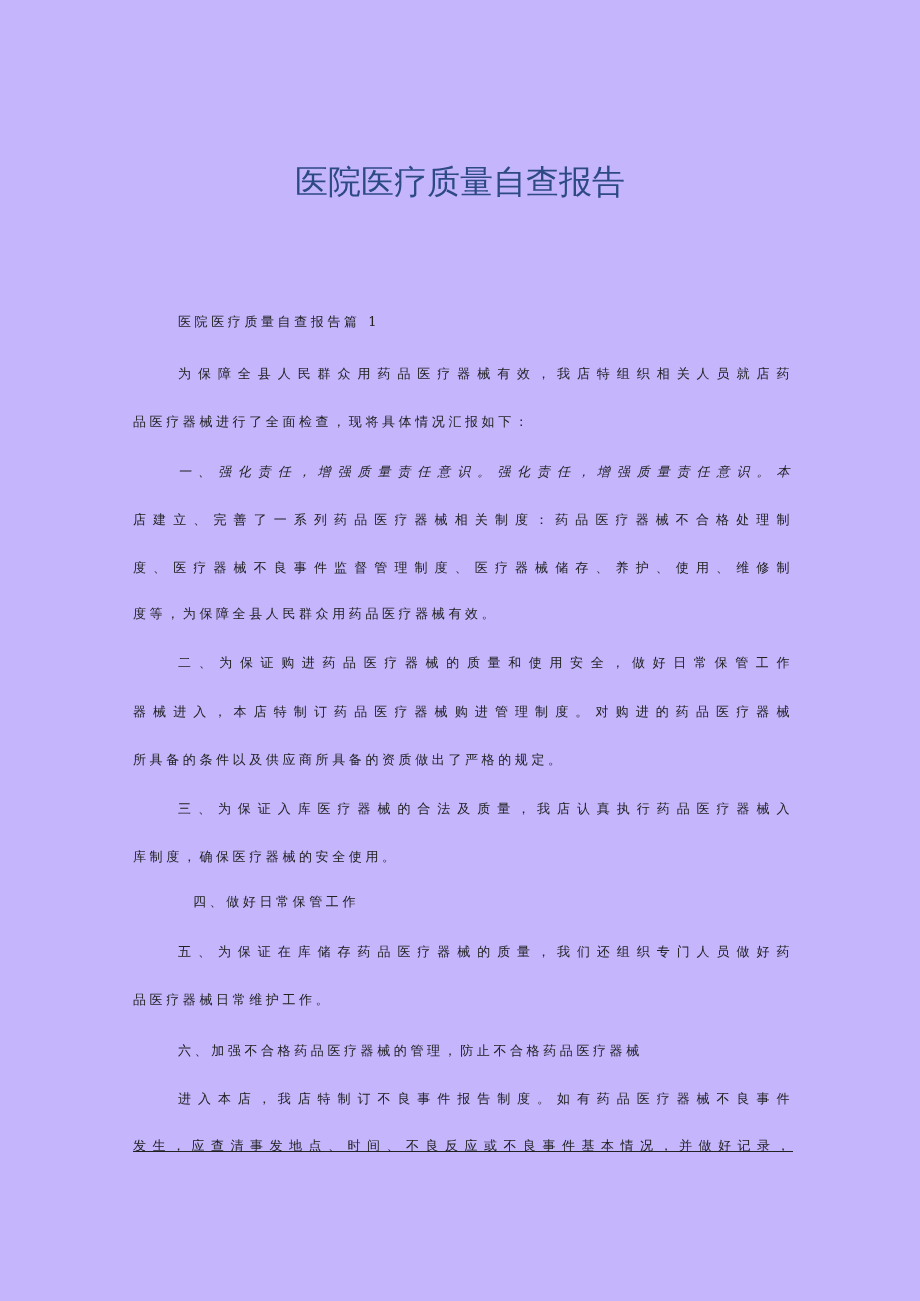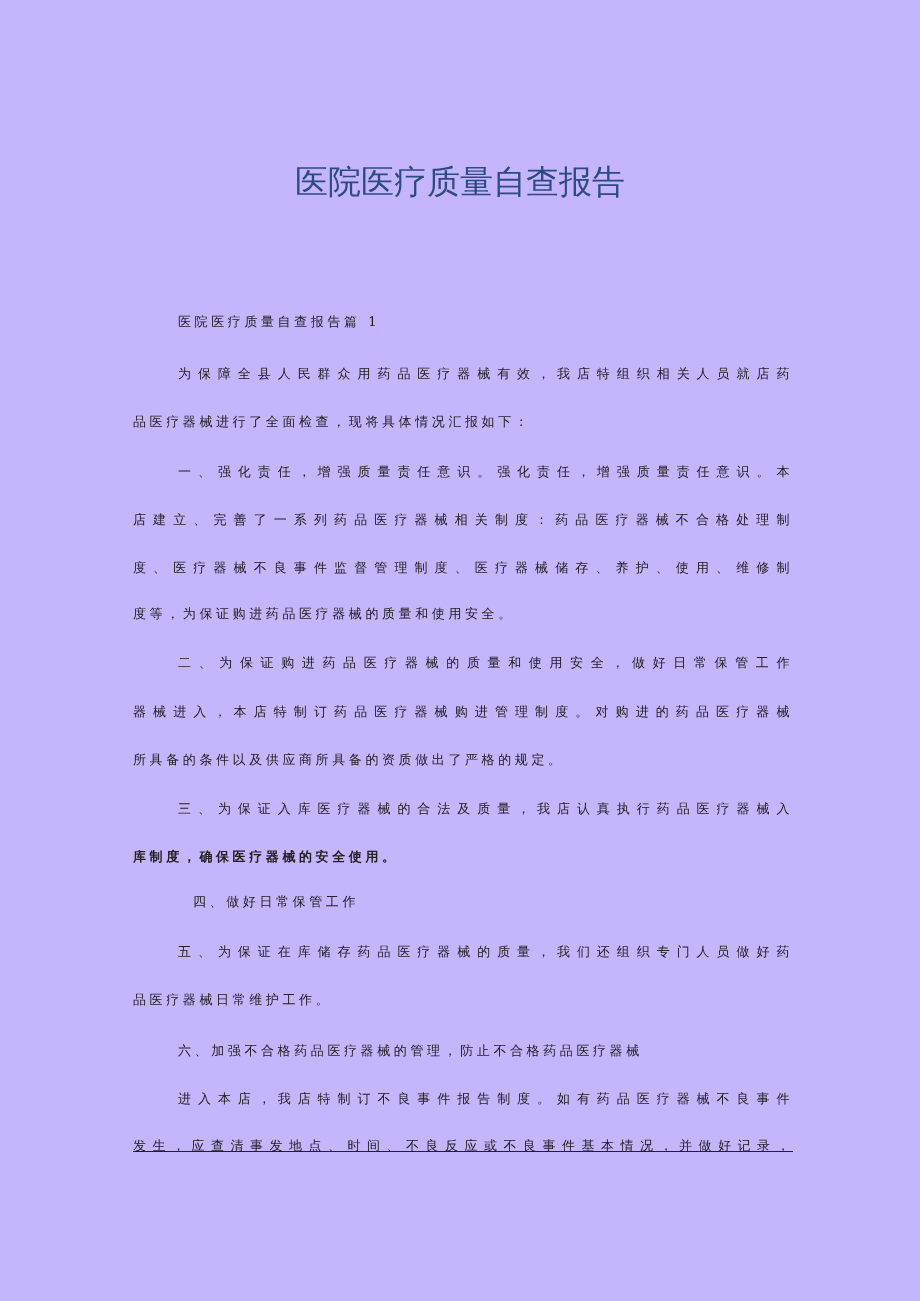--- a/index.html
+++ b/index.html
@@ -58,31 +58,31 @@
 
 <div class="page">
 
   <h1 class="title">医院医疗质量自查报告</h1>
 
   <p class="line indent" style="top:310px;">医院医疗质量自查报告篇 1</p>
 
   <p class="line indent justify" style="top:362px;">为保障全县人民群众用药品医疗器械有效，我店特组织相关人员就店药</p>
   <p class="line" style="top:410px;">品医疗器械进行了全面检查，现将具体情况汇报如下：</p>
 
-  <p class="line indent justify" style="top:460px;">一、强化责任，增强质量责任意识。强化责任，增强质量责任意识。本</p>
+  <p class="line indent justify" style="top:460px;font-style:italic;">一、强化责任，增强质量责任意识。强化责任，增强质量责任意识。本</p>
   <p class="line justify" style="top:508px;">店建立、完善了一系列药品医疗器械相关制度：药品医疗器械不合格处理制</p>
   <p class="line justify" style="top:556px;">度、医疗器械不良事件监督管理制度、医疗器械储存、养护、使用、维修制</p>
-  <p class="line" style="top:602px;">度等，为保证购进药品医疗器械的质量和使用安全。</p>
+  <p class="line" style="top:602px;">度等，为保障全县人民群众用药品医疗器械有效。</p>
 
   <p class="line indent justify" style="top:651px;">二、为保证购进药品医疗器械的质量和使用安全，做好日常保管工作</p>
   <p class="line justify" style="top:700px;">器械进入，本店特制订药品医疗器械购进管理制度。对购进的药品医疗器械</p>
   <p class="line indent justify" style="top:797px;">三、为保证入库医疗器械的合法及质量，我店认真执行药品医疗器械入</p>
 
   <p class="line" style="top:748px;">所具备的条件以及供应商所具备的资质做出了严格的规定。</p>
-  <p class="line" style="top:845px;font-weight:bold;">库制度，确保医疗器械的安全使用。</p>
+  <p class="line" style="top:845px;">库制度，确保医疗器械的安全使用。</p>
 
   <p class="line indent" style="top:890px;margin-left:15px;">四、做好日常保管工作</p>
 
   <p class="line" style="top:988px;">品医疗器械日常维护工作。</p>
   <p class="line indent justify" style="top:940px;">五、为保证在库储存药品医疗器械的质量，我们还组织专门人员做好药</p>
 
   <p class="line indent" style="top:1039px;">六、加强不合格药品医疗器械的管理，防止不合格药品医疗器械</p>
   <p class="line indent justify" style="top:1087px;">进入本店，我店特制订不良事件报告制度。如有药品医疗器械不良事件</p>
   <p class="line justify" style="top:1134px;text-decoration:underline;">发生，应查清事发地点、时间、不良反应或不良事件基本情况，并做好记录，</p>
 

